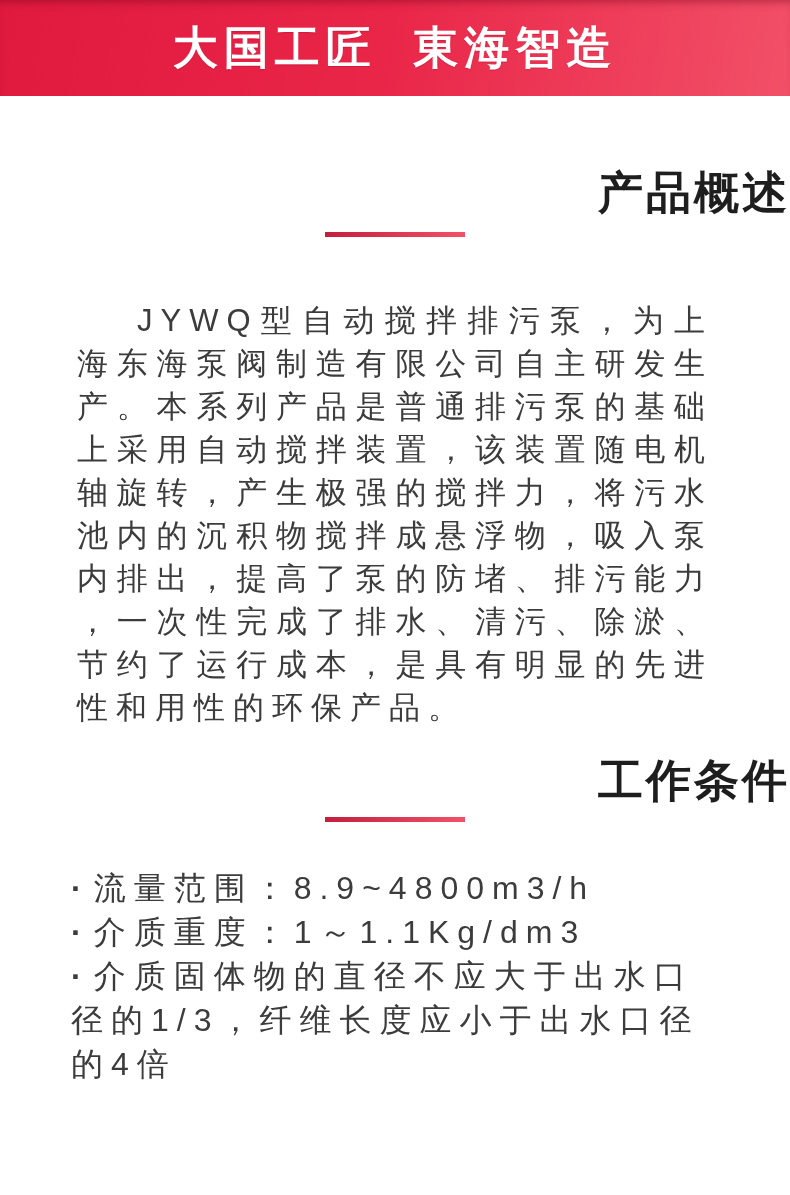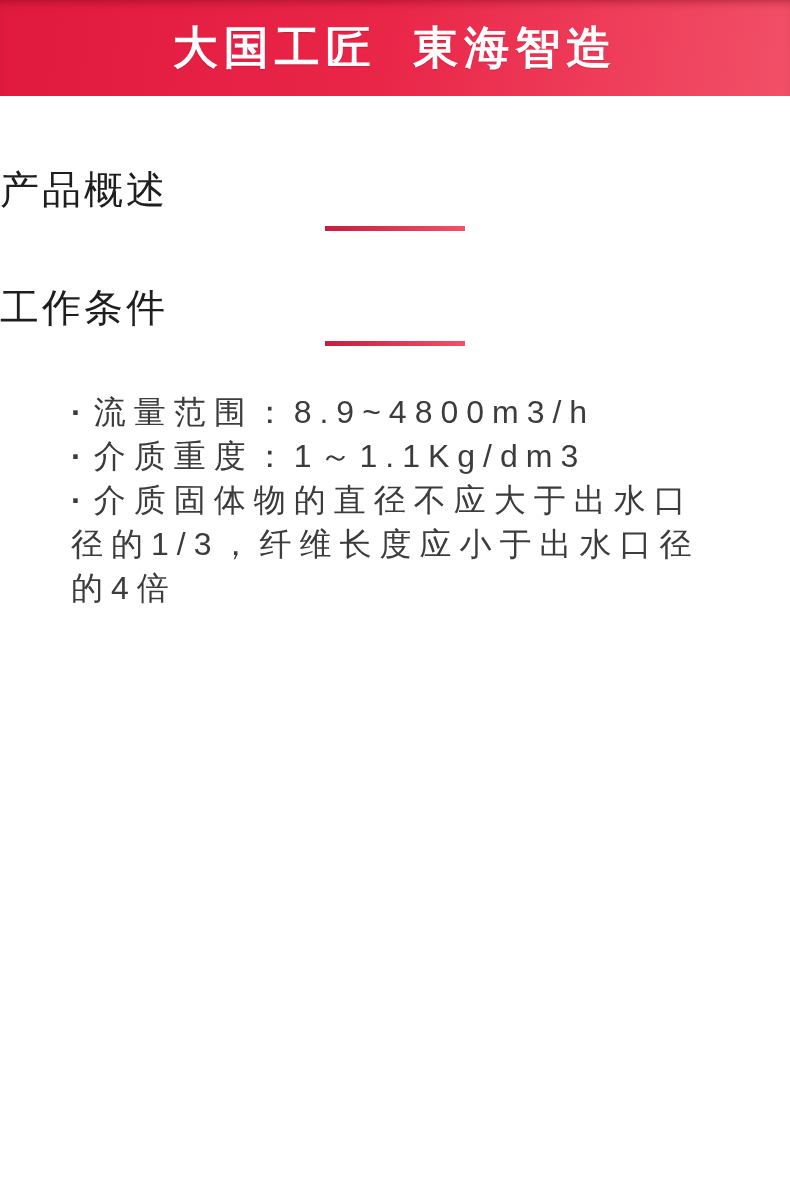--- a/index.html
+++ b/index.html
@@ -44,28 +44,28 @@
     font-weight: 700;
     letter-spacing: 6px;
     word-spacing: 18px;
     white-space: nowrap;
     text-shadow: 0 1px 1px rgba(140, 0, 30, 0.25);
   }
 
   
   .section-title {
     margin-top: 74px;
-    font-size: 39px;
+    font-size: 45px;
     line-height: 1;
-    font-weight: 400;
+    font-weight: 700;
     color: var(--title-text);
-    text-align: left;
+    text-align: right;
     letter-spacing: 3px;
   }
-  .section-title.conditions { margin-top: 57px; }
+  .section-title.conditions { margin-top: 29px; }
   .title-underline {
     width: 140px;
     height: 5px;
     margin: 17px auto 0 auto;
     background: linear-gradient(90deg, var(--underline-left), var(--underline-right));
   }
   .title-underline.conditions { margin-top: 14px; }
 
   
   .overview-paragraph {
@@ -105,20 +105,21 @@
 
 <div class="page">
 
   <header class="banner">
     <div class="banner-title">大国工匠 東海智造</div>
   </header>
 
   <section>
     <h2 class="section-title">产品概述</h2>
     <div class="title-underline"></div>
+    <p class="overview-paragraph">JYWQ型自动搅拌排污泵，为上海东海泵阀制造有限公司自主研发生产。本系列产品是普通排污泵的基础上采用自动搅拌装置，该装置随电机轴旋转，产生极强的搅拌力，将污水池内的沉积物搅拌成悬浮物，吸入泵内排出，提高了泵的防堵、排污能力，一次性完成了排水、清污、除淤、节约了运行成本，是具有明显的先进性和用性的环保产品。</p>
   </section>
 
   <section>
     <h2 class="section-title conditions">工作条件</h2>
     <div class="title-underline conditions"></div>
 
     <div class="conditions-list">
       <div class="bullet-row"><span class="bullet-dot">·</span><span>流量范围：8.9~4800m3/h</span></div>
       <div class="bullet-row"><span class="bullet-dot">·</span><span>介质重度：1～1.1Kg/dm3</span></div>
       <div class="bullet-row"><span class="bullet-dot">·</span><span>介质固体物的直径不应大于出水口径的1/3，纤维长度应小于出水口径的4倍</span></div>

